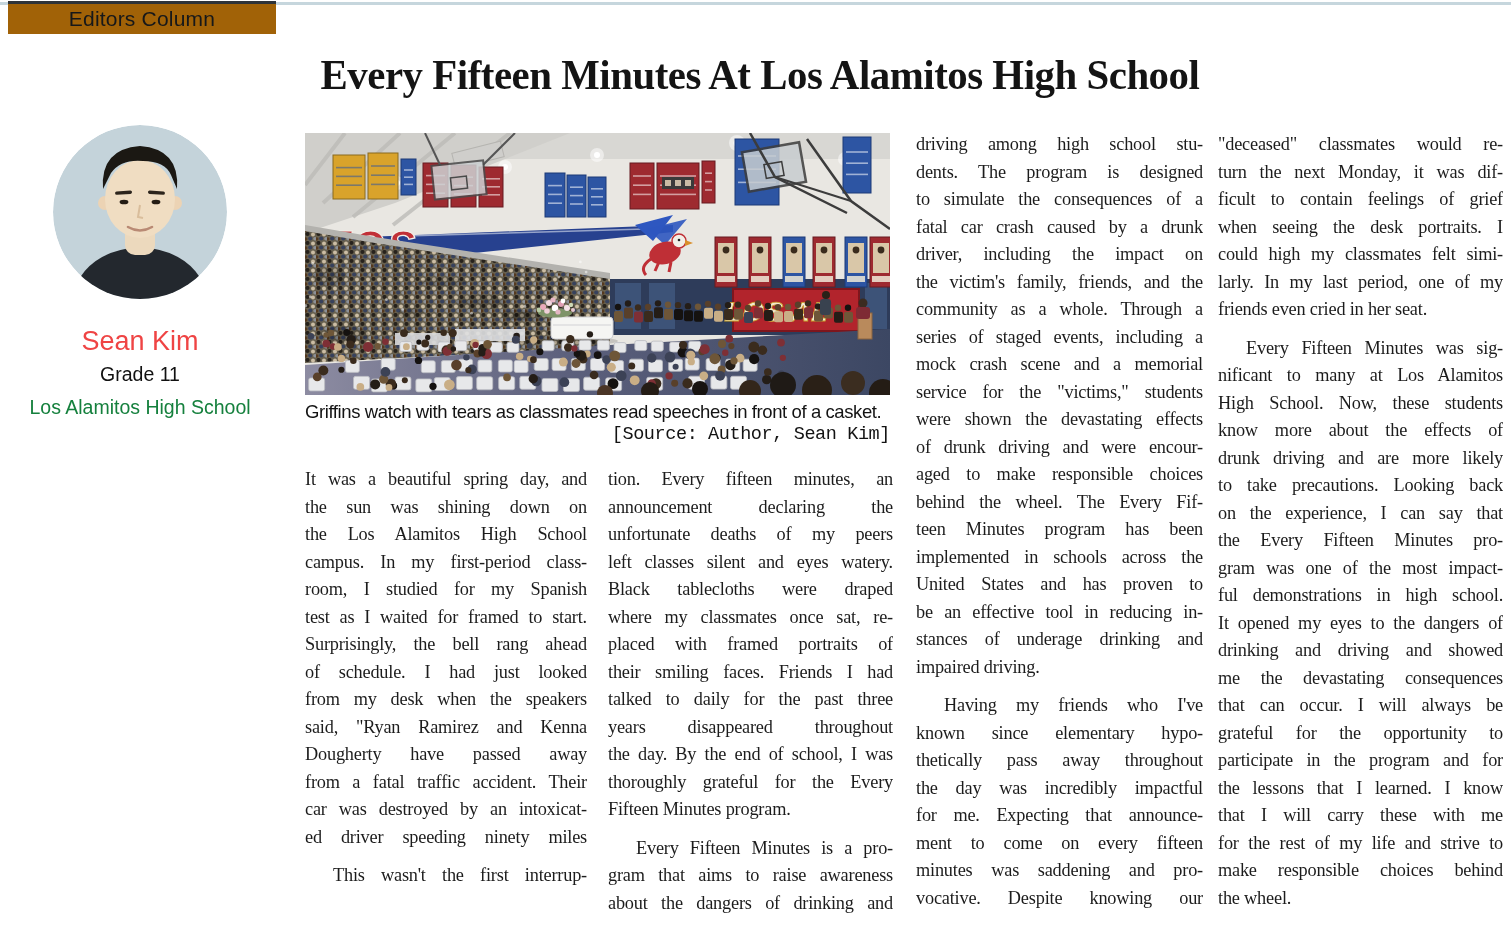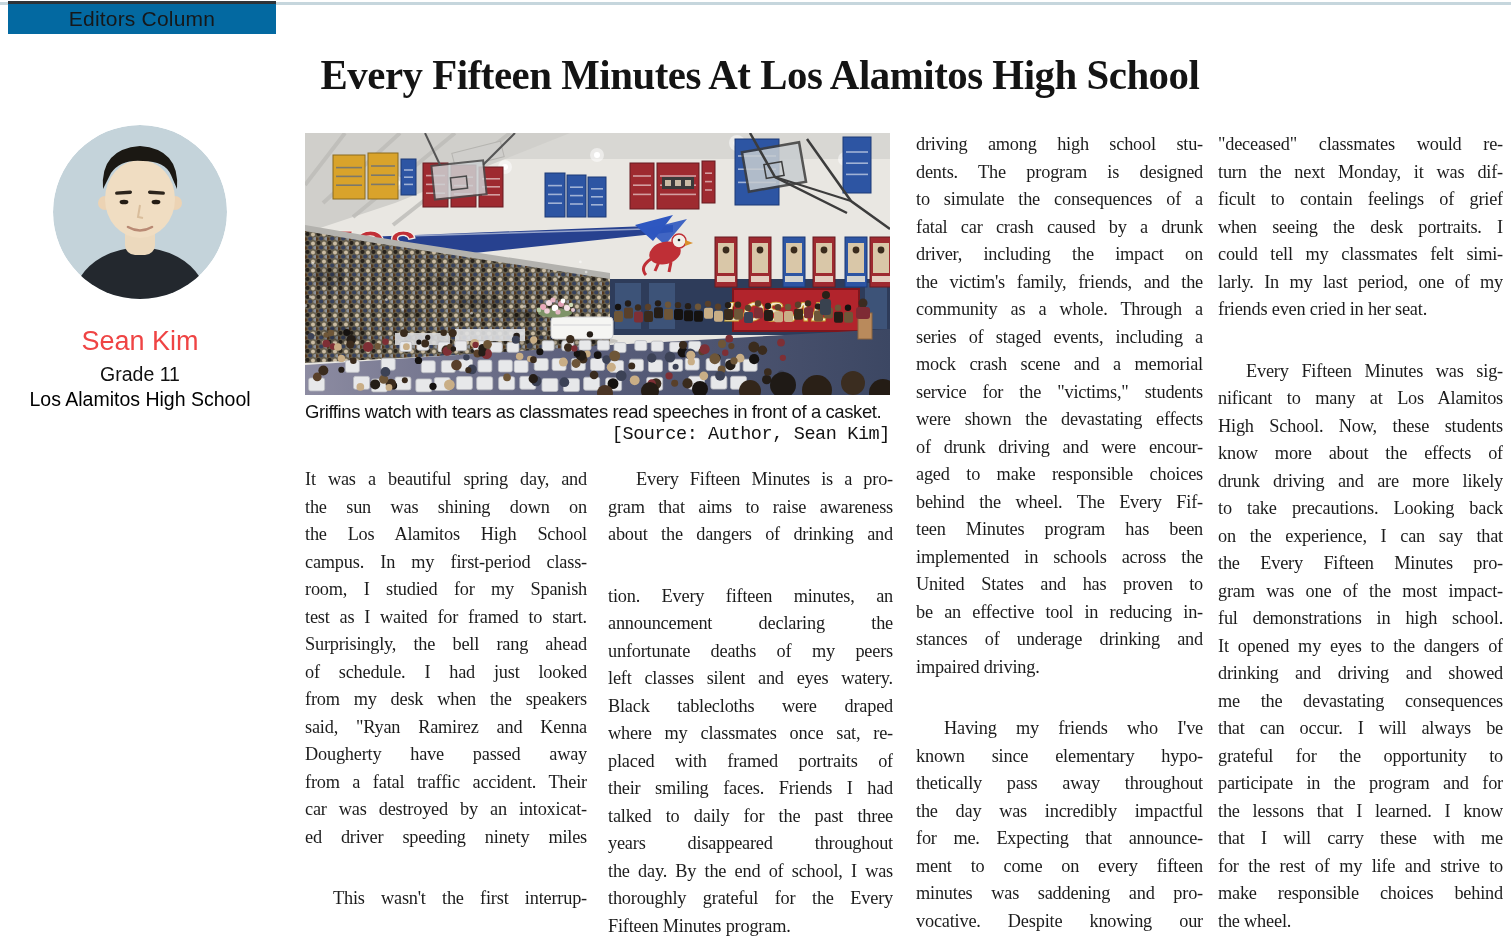--- a/index.html
+++ b/index.html
@@ -1,38 +1,38 @@
 <!DOCTYPE html>
 <html><head>
 <meta charset="utf-8">
 <style>
   *{margin:0;padding:0;box-sizing:border-box}
   html,body{width:1511px;height:937px;background:#ffffff;overflow:hidden}
   body{position:relative;font-family:"Liberation Serif",serif;color:#1a1a1a}
   .abs{position:absolute}
   .rule-light{left:0;top:2px;width:1511px;height:3px;background:#c6d6dd}
   .kicker-rule{left:8px;top:1px;width:268px;height:3px;background:#2e3338}
-  .kicker{left:8px;top:4px;width:268px;height:30px;background:#0369a1;display:flex;align-items:center;justify-content:center;
+  .kicker{left:8px;top:4px;width:268px;height:30px;background:#a16207;display:flex;align-items:center;justify-content:center;
           font-family:"Liberation Sans",sans-serif;font-size:21px;color:#16181a;letter-spacing:.2px}
   .title{left:260px;top:50px;width:1000px;text-align:center;font-size:43px;letter-spacing:-.5px;
          transform:scaleX(.95);transform-origin:center;white-space:nowrap;color:#141414}
   .avatar{left:53px;top:125px;width:174px;height:174px;border-radius:50%;overflow:hidden}
   .author-name{left:10px;top:326px;width:260px;text-align:center;font-family:"Liberation Sans",sans-serif;font-size:27px;color:#ef4444}
   .author-grade{left:10px;top:363px;width:260px;text-align:center;font-family:"Liberation Sans",sans-serif;font-size:19.5px;color:#111}
-  .author-school{left:10px;top:388px;width:260px;text-align:center;font-family:"Liberation Sans",sans-serif;font-size:19.5px;color:#000000;white-space:nowrap}
+  .author-school{left:10px;top:396px;width:260px;text-align:center;font-family:"Liberation Sans",sans-serif;font-size:19.5px;color:#15803d;white-space:nowrap}
   .photo{left:305px;top:133px;width:585px;height:262px;background:#e9e7e2}
   .photo svg{width:100%;height:100%;display:block}
   .caption1{left:305px;top:401px;width:585px;font-family:"Liberation Sans",sans-serif;font-size:18.5px;letter-spacing:-.4px;color:#131313}
   .caption2{left:305px;top:424px;width:585px;text-align:right;font-family:Liberation Mono, monospace;font-size:18.5px;letter-spacing:-.4px;color:#131313}
   .col{position:absolute;font-size:18.3px;line-height:27.5px;letter-spacing:-.2px;color:#1c1c1c}
   .col1{left:305px;top:466px;width:282px;height:471px}
   .col2{left:608px;top:466px;width:285px;height:471px}
   .col3{left:916px;top:131px;width:287px;height:806px}
   .col4{left:1218px;top:131px;width:285px;height:806px}
-  .para+.para{margin-top:34px}
+  .para+.para{margin-top:11px}
   .line{text-align:justify;text-align-last:justify;white-space:nowrap;overflow:hidden}
   .line.endline{text-align-last:left}
   .line.firstline{text-indent:28px}
 </style>
 </head>
 <body>
 
 <div class="abs rule-light"></div>
 <div class="abs kicker-rule"></div>
 <div class="abs kicker">
@@ -562,38 +562,38 @@
       <div class="line">from a fatal traffic accident. Their</div>
       <div class="line">car was destroyed by an intoxicat-</div>
       <div class="line">ed driver speeding ninety miles</div>
     </div>
     <div class="para">
       <div class="line firstline">This wasn't the first interrup-</div>
     </div>
   </div>
 <div class="col col2">
     <div class="para">
-      <div class="line firstline">Every Fifteen Minutes is a pro-</div>
-      <div class="line">gram that aims to raise awareness</div>
-      <div class="line">about the dangers of drinking and</div>
-    </div>
-    <div class="para">
       <div class="line">tion. Every fifteen minutes, an</div>
       <div class="line">announcement declaring the</div>
       <div class="line">unfortunate deaths of my peers</div>
       <div class="line">left classes silent and eyes watery.</div>
       <div class="line">Black tablecloths were draped</div>
       <div class="line">where my classmates once sat, re-</div>
       <div class="line">placed with framed portraits of</div>
       <div class="line">their smiling faces. Friends I had</div>
       <div class="line">talked to daily for the past three</div>
       <div class="line">years disappeared throughout</div>
       <div class="line">the day. By the end of school, I was</div>
       <div class="line">thoroughly grateful for the Every</div>
       <div class="line endline">Fifteen Minutes program.</div>
+    </div>
+    <div class="para">
+      <div class="line firstline">Every Fifteen Minutes is a pro-</div>
+      <div class="line">gram that aims to raise awareness</div>
+      <div class="line">about the dangers of drinking and</div>
     </div>
   </div>
 <div class="col col3">
     <div class="para">
       <div class="line">driving among high school stu-</div>
       <div class="line">dents. The program is designed</div>
       <div class="line">to simulate the consequences of a</div>
       <div class="line">fatal car crash caused by a drunk</div>
       <div class="line">driver, including the impact on</div>
       <div class="line">the victim's family, friends, and the</div>
@@ -622,21 +622,21 @@
       <div class="line">minutes was saddening and pro-</div>
       <div class="line">vocative. Despite knowing our</div>
     </div>
   </div>
 <div class="col col4">
     <div class="para">
       <div class="line">"deceased" classmates would re-</div>
       <div class="line">turn the next Monday, it was dif-</div>
       <div class="line">ficult to contain feelings of grief</div>
       <div class="line">when seeing the desk portraits. I</div>
-      <div class="line">could tell my classmates felt simi-</div>
+      <div class="line">could high my classmates felt simi-</div>
       <div class="line">larly. In my last period, one of my</div>
       <div class="line endline">friends even cried in her seat.</div>
     </div>
     <div class="para">
       <div class="line firstline">Every Fifteen Minutes was sig-</div>
       <div class="line">nificant to many at Los Alamitos</div>
       <div class="line">High School. Now, these students</div>
       <div class="line">know more about the effects of</div>
       <div class="line">drunk driving and are more likely</div>
       <div class="line">to take precautions. Looking back</div>

